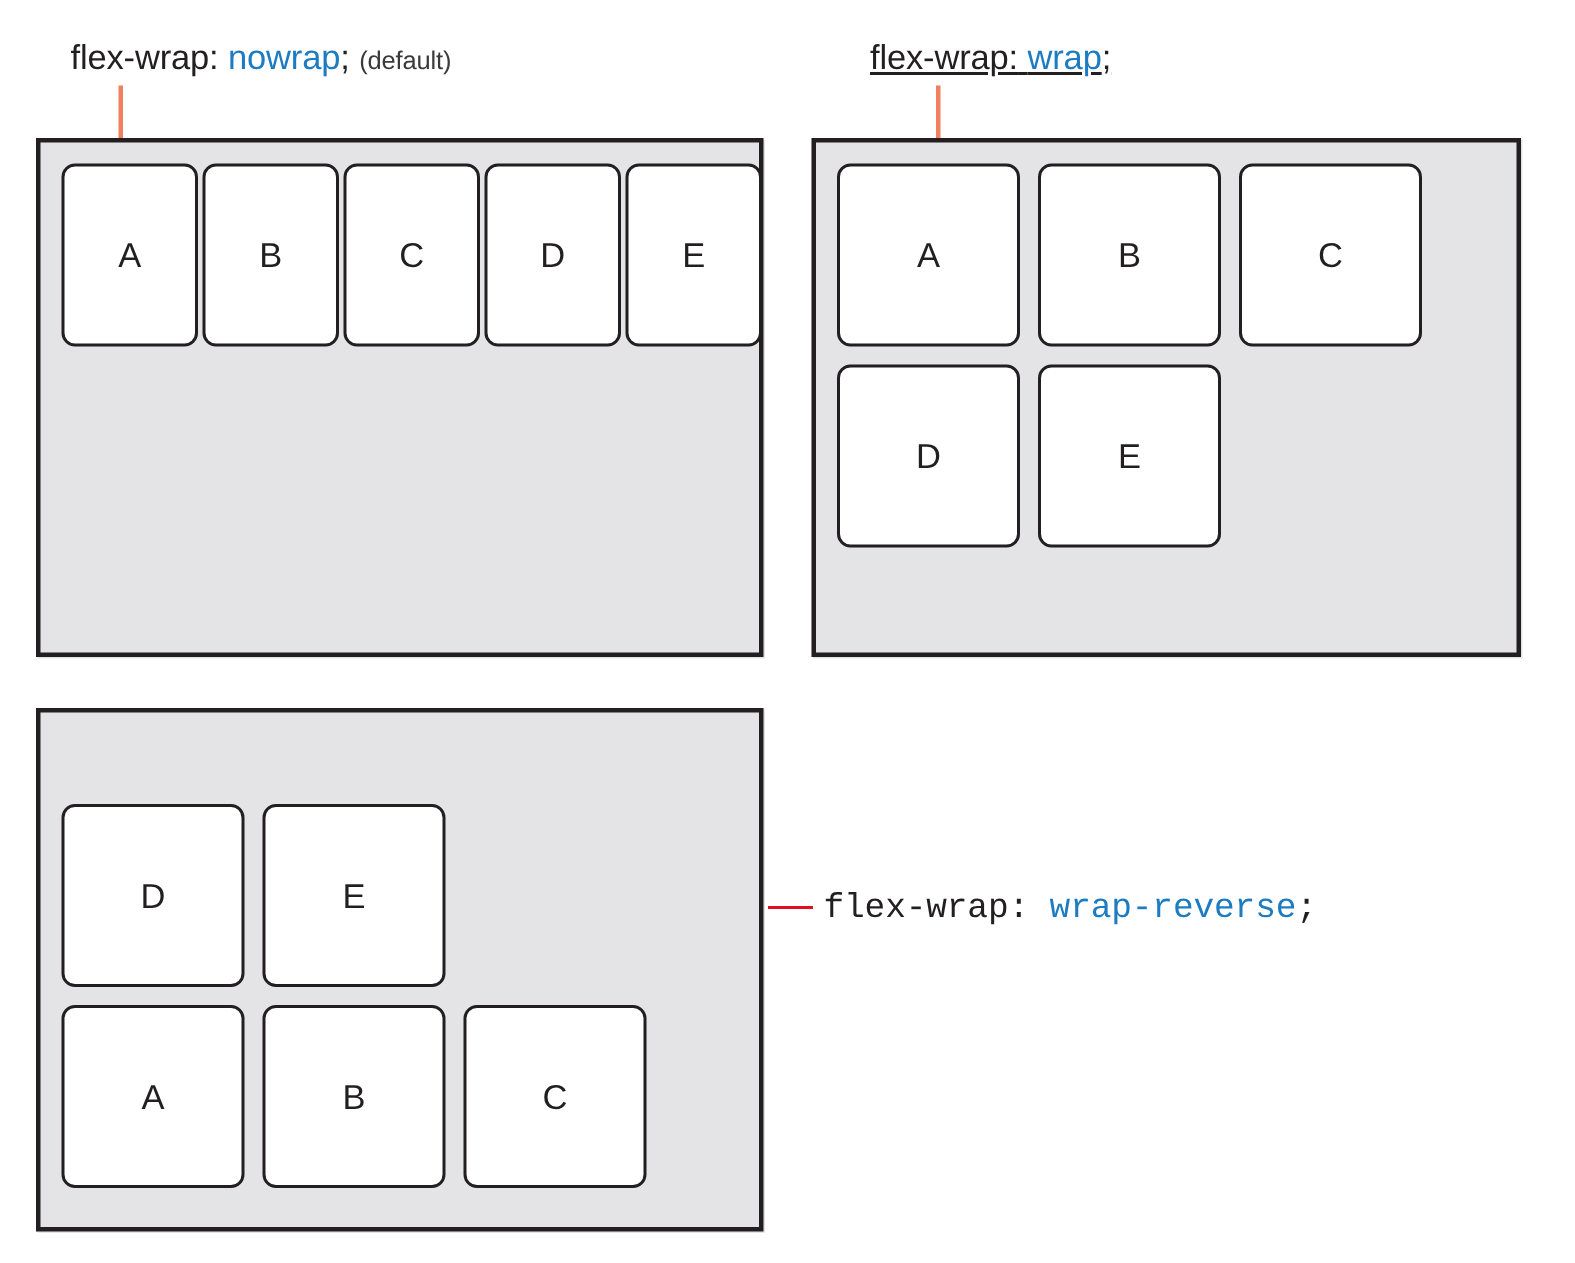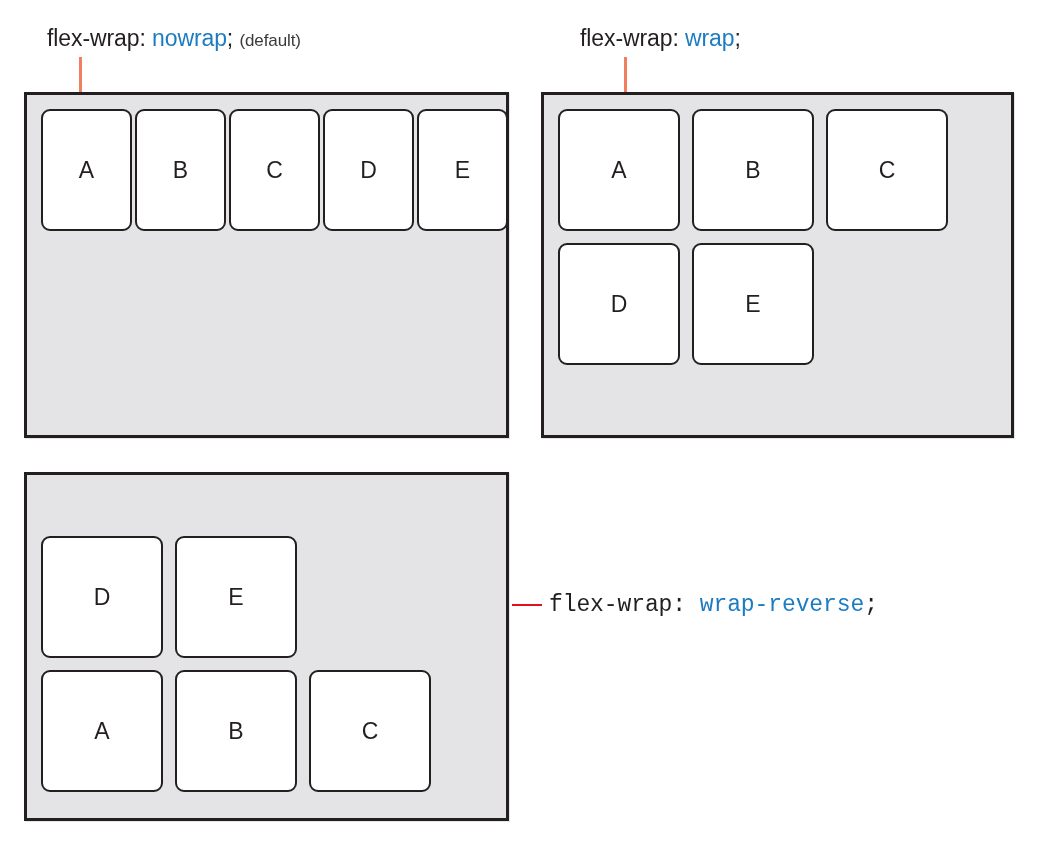--- a/index.html
+++ b/index.html
@@ -30,21 +30,21 @@
   }
   .label .kw {
     color: #1d7cc1;
   }
   .label .note {
     font-size: 17px;
     color: #3a3a3a;
   }
 
   #label-nowrap      { left: 47px;  top: 25px; }
-  #label-wrap        { left: 580px; top: 25px; }
+  #label-wrap        { left: 580px; top: 25px; text-decoration: underline; }
   #label-wrapreverse { left: 549px; top: 592px; font-family: Liberation Mono, monospace; }
 
   
   .leader-v {
     position: absolute;
     width: 3px;
     background: #ef7f5f;
   }
   #leader-nowrap { left: 79px;  top: 57px; height: 36px; }
   #leader-wrap   { left: 624px; top: 57px; height: 36px; }

